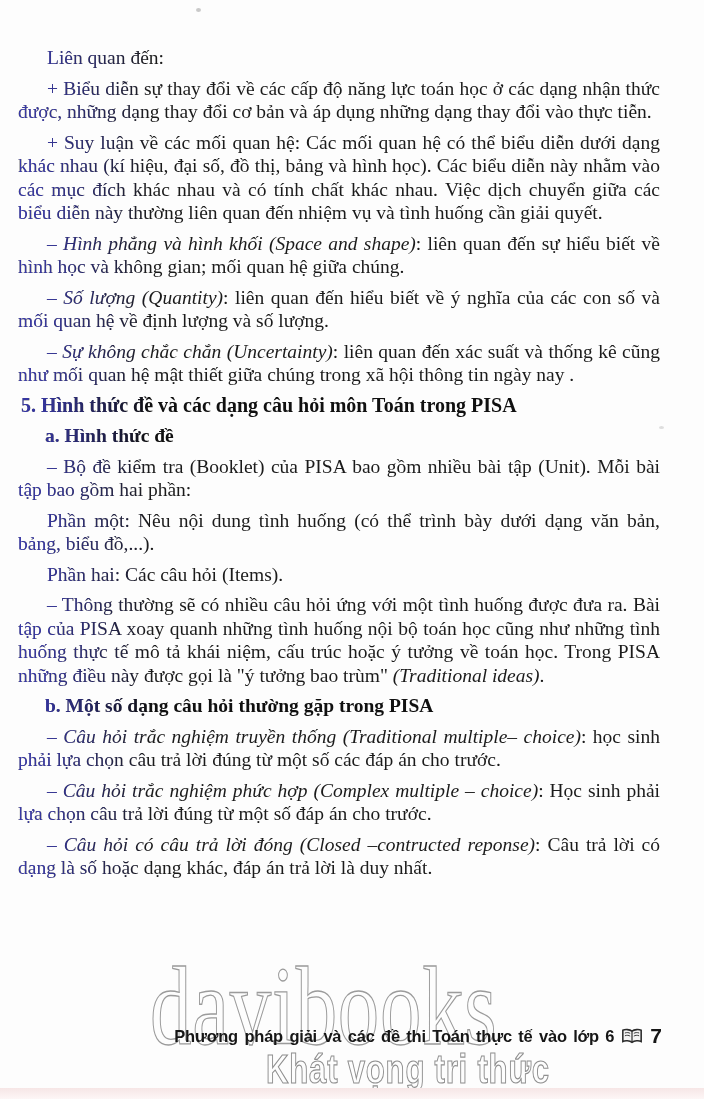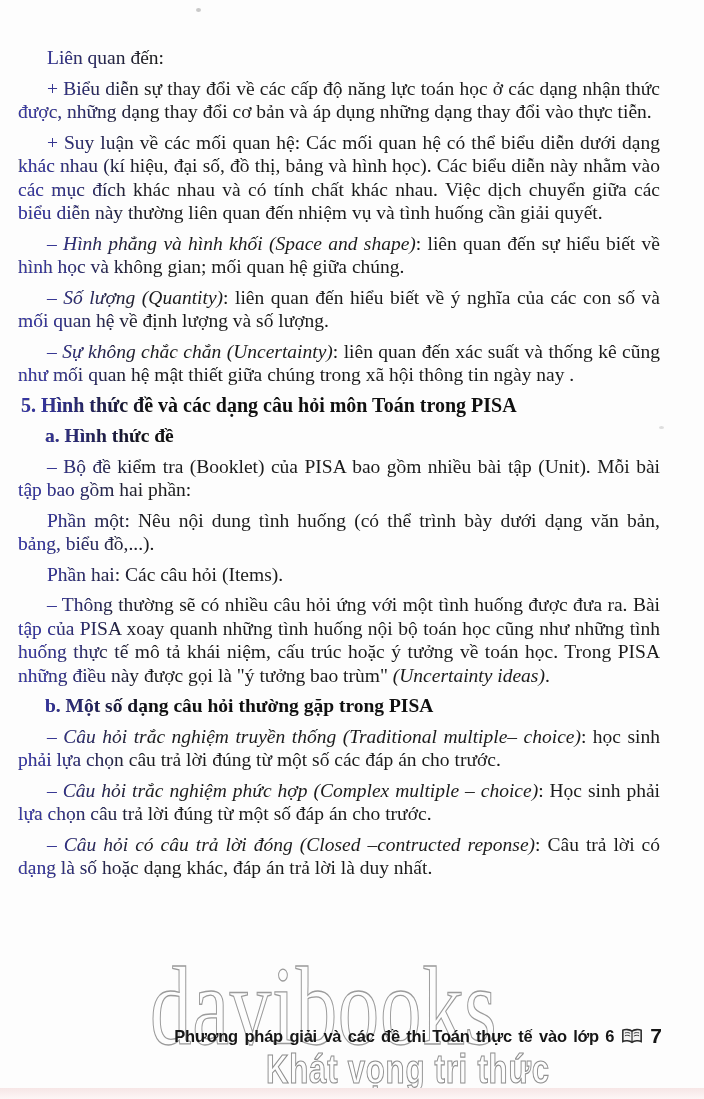--- a/index.html
+++ b/index.html
@@ -122,21 +122,21 @@
       <p class="body"><span>+ Biểu diễn sự thay đổi về các cấp độ năng lực toán học ở các dạng nhận thức được, những dạng thay đổi cơ bản và áp dụng những dạng thay đổi vào thực tiễn.</span></p>
       <p class="body"><span>+ Suy luận về các mối quan hệ: Các mối quan hệ có thể biểu diễn dưới dạng khác nhau (kí hiệu, đại số, đồ thị, bảng và hình học). Các biểu diễn này nhằm vào các mục đích khác nhau và có tính chất khác nhau. Việc dịch chuyển giữa các biểu diễn này thường liên quan đến nhiệm vụ và tình huống cần giải quyết.</span></p>
       <p class="body"><span>– </span><span class="it">Hình phẳng và hình khối (Space and shape)</span><span>: liên quan đến sự hiểu biết về hình học và không gian; mối quan hệ giữa chúng.</span></p>
       <p class="body"><span>– </span><span class="it">Số lượng (Quantity)</span><span>: liên quan đến hiểu biết về ý nghĩa của các con số và mối quan hệ về định lượng và số lượng.</span></p>
       <p class="body"><span>– </span><span class="it">Sự không chắc chắn (Uncertainty)</span><span>: liên quan đến xác suất và thống kê cũng như mối quan hệ mật thiết giữa chúng trong xã hội thông tin ngày nay .</span></p>
       <p class="heading1"><span>5. Hình thức đề và các dạng câu hỏi môn Toán trong PISA</span></p>
       <p class="heading2"><span>a. Hình thức đề</span></p>
       <p class="body"><span>– Bộ đề kiểm tra (Booklet) của PISA bao gồm nhiều bài tập (Unit). Mỗi bài tập bao gồm hai phần:</span></p>
       <p class="body"><span>Phần một: Nêu nội dung tình huống (có thể trình bày dưới dạng văn bản, bảng, biểu đồ,...).</span></p>
       <p class="body"><span>Phần hai: Các câu hỏi (Items).</span></p>
-      <p class="body"><span>– Thông thường sẽ có nhiều câu hỏi ứng với một tình huống được đưa ra. Bài tập của PISA xoay quanh những tình huống nội bộ toán học cũng như những tình huống thực tế mô tả khái niệm, cấu trúc hoặc ý tưởng về toán học. Trong PISA những điều này được gọi là "ý tưởng bao trùm" </span><span class="it">(Uncertainty ideas)</span><span>.</span></p>
+      <p class="body"><span>– Thông thường sẽ có nhiều câu hỏi ứng với một tình huống được đưa ra. Bài tập của PISA xoay quanh những tình huống nội bộ toán học cũng như những tình huống thực tế mô tả khái niệm, cấu trúc hoặc ý tưởng về toán học. Trong PISA những điều này được gọi là "ý tưởng bao trùm" </span><span class="it">(Traditional ideas)</span><span>.</span></p>
       <p class="heading2"><span>b. Một số dạng câu hỏi thường gặp trong PISA</span></p>
       <p class="body"><span>– </span><span class="it">Câu hỏi trắc nghiệm truyền thống (Traditional multiple– choice)</span><span>: học sinh phải lựa chọn câu trả lời đúng từ một số các đáp án cho trước.</span></p>
       <p class="body"><span>– </span><span class="it">Câu hỏi trắc nghiệm phức hợp (Complex multiple – choice)</span><span>: Học sinh phải lựa chọn câu trả lời đúng từ một số đáp án cho trước.</span></p>
       <p class="body"><span>– </span><span class="it">Câu hỏi có câu trả lời đóng (Closed –contructed reponse)</span><span>: Câu trả lời có dạng là số hoặc dạng khác, đáp án trả lời là duy nhất.</span></p>
     </main>
 
   <div class="footer">
     <span class="footer-title">Phương pháp giải và các đề thi Toán thực tế vào lớp 6</span>
     <svg class="book-icon" width="22" height="17" viewBox="0 0 24 18">
       <path d="M12 3.2 C9.5 1.2, 4.5 1.0, 2 2.2 L2 14.4 C4.5 13.2, 9.5 13.4, 12 15.4 C14.5 13.4, 19.5 13.2, 22 14.4 L22 2.2 C19.5 1.0, 14.5 1.2, 12 3.2 Z" fill="#f4f4f4" stroke="#2b2b2b" stroke-width="1.7"></path>

